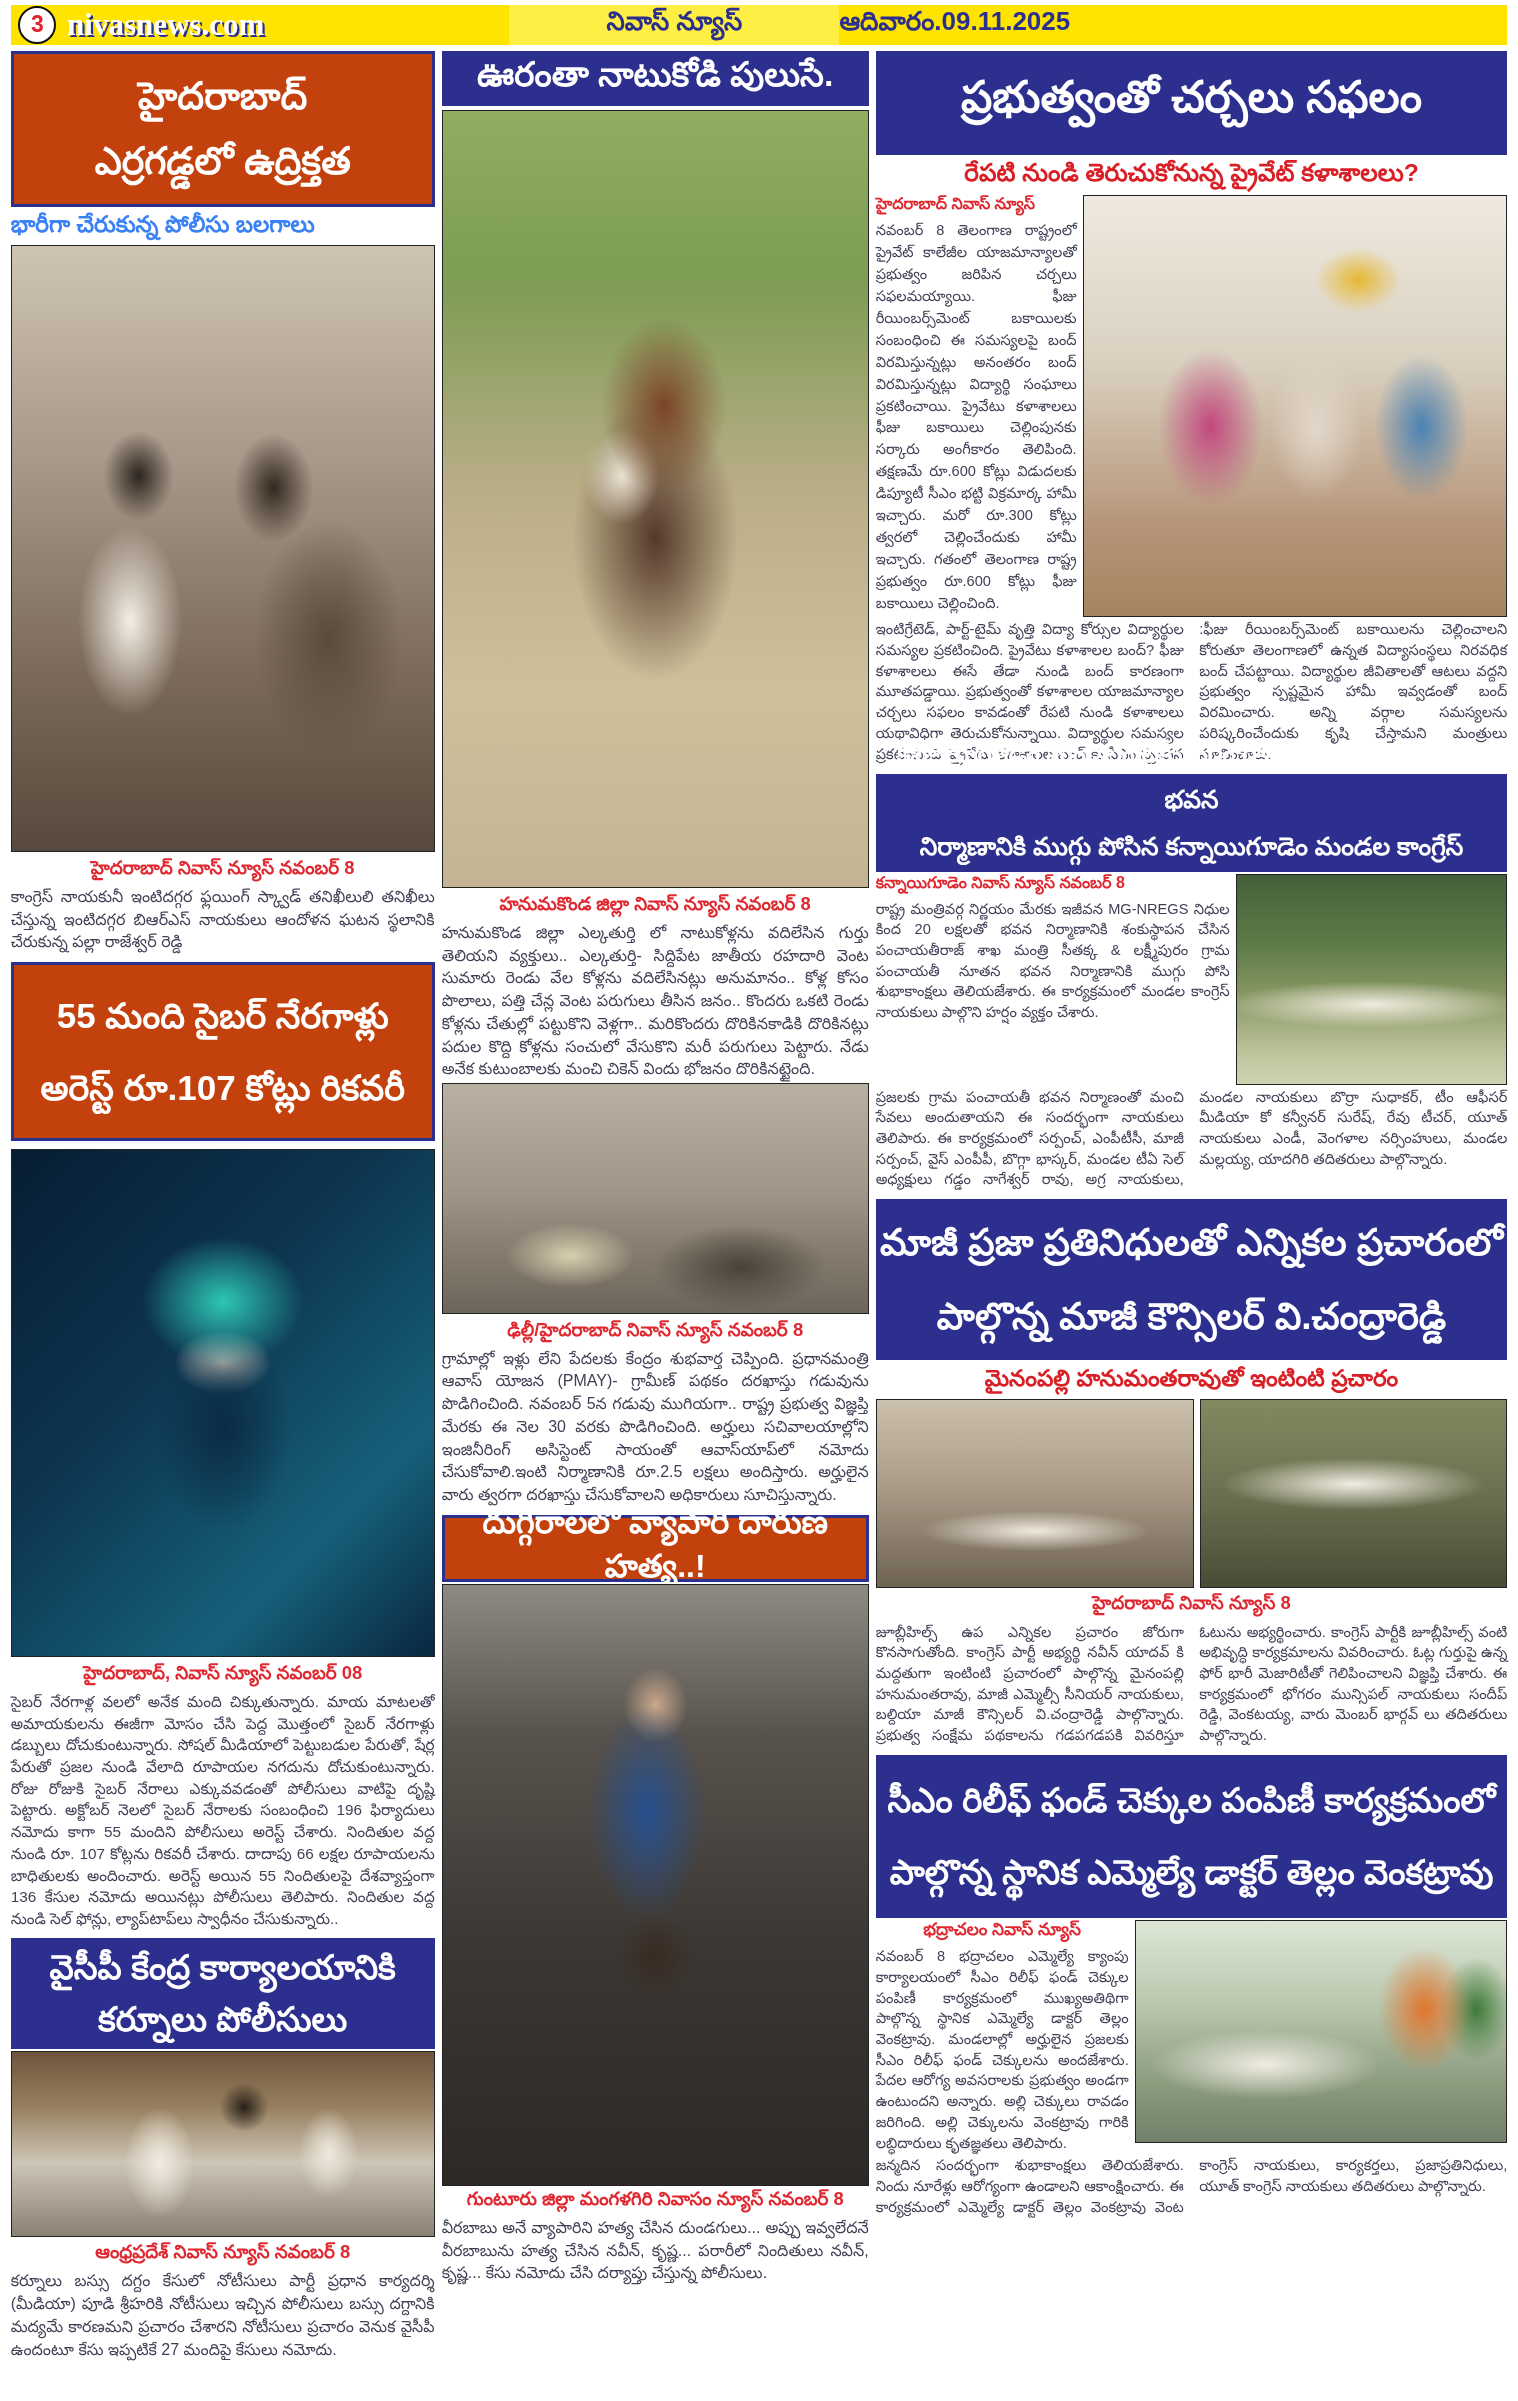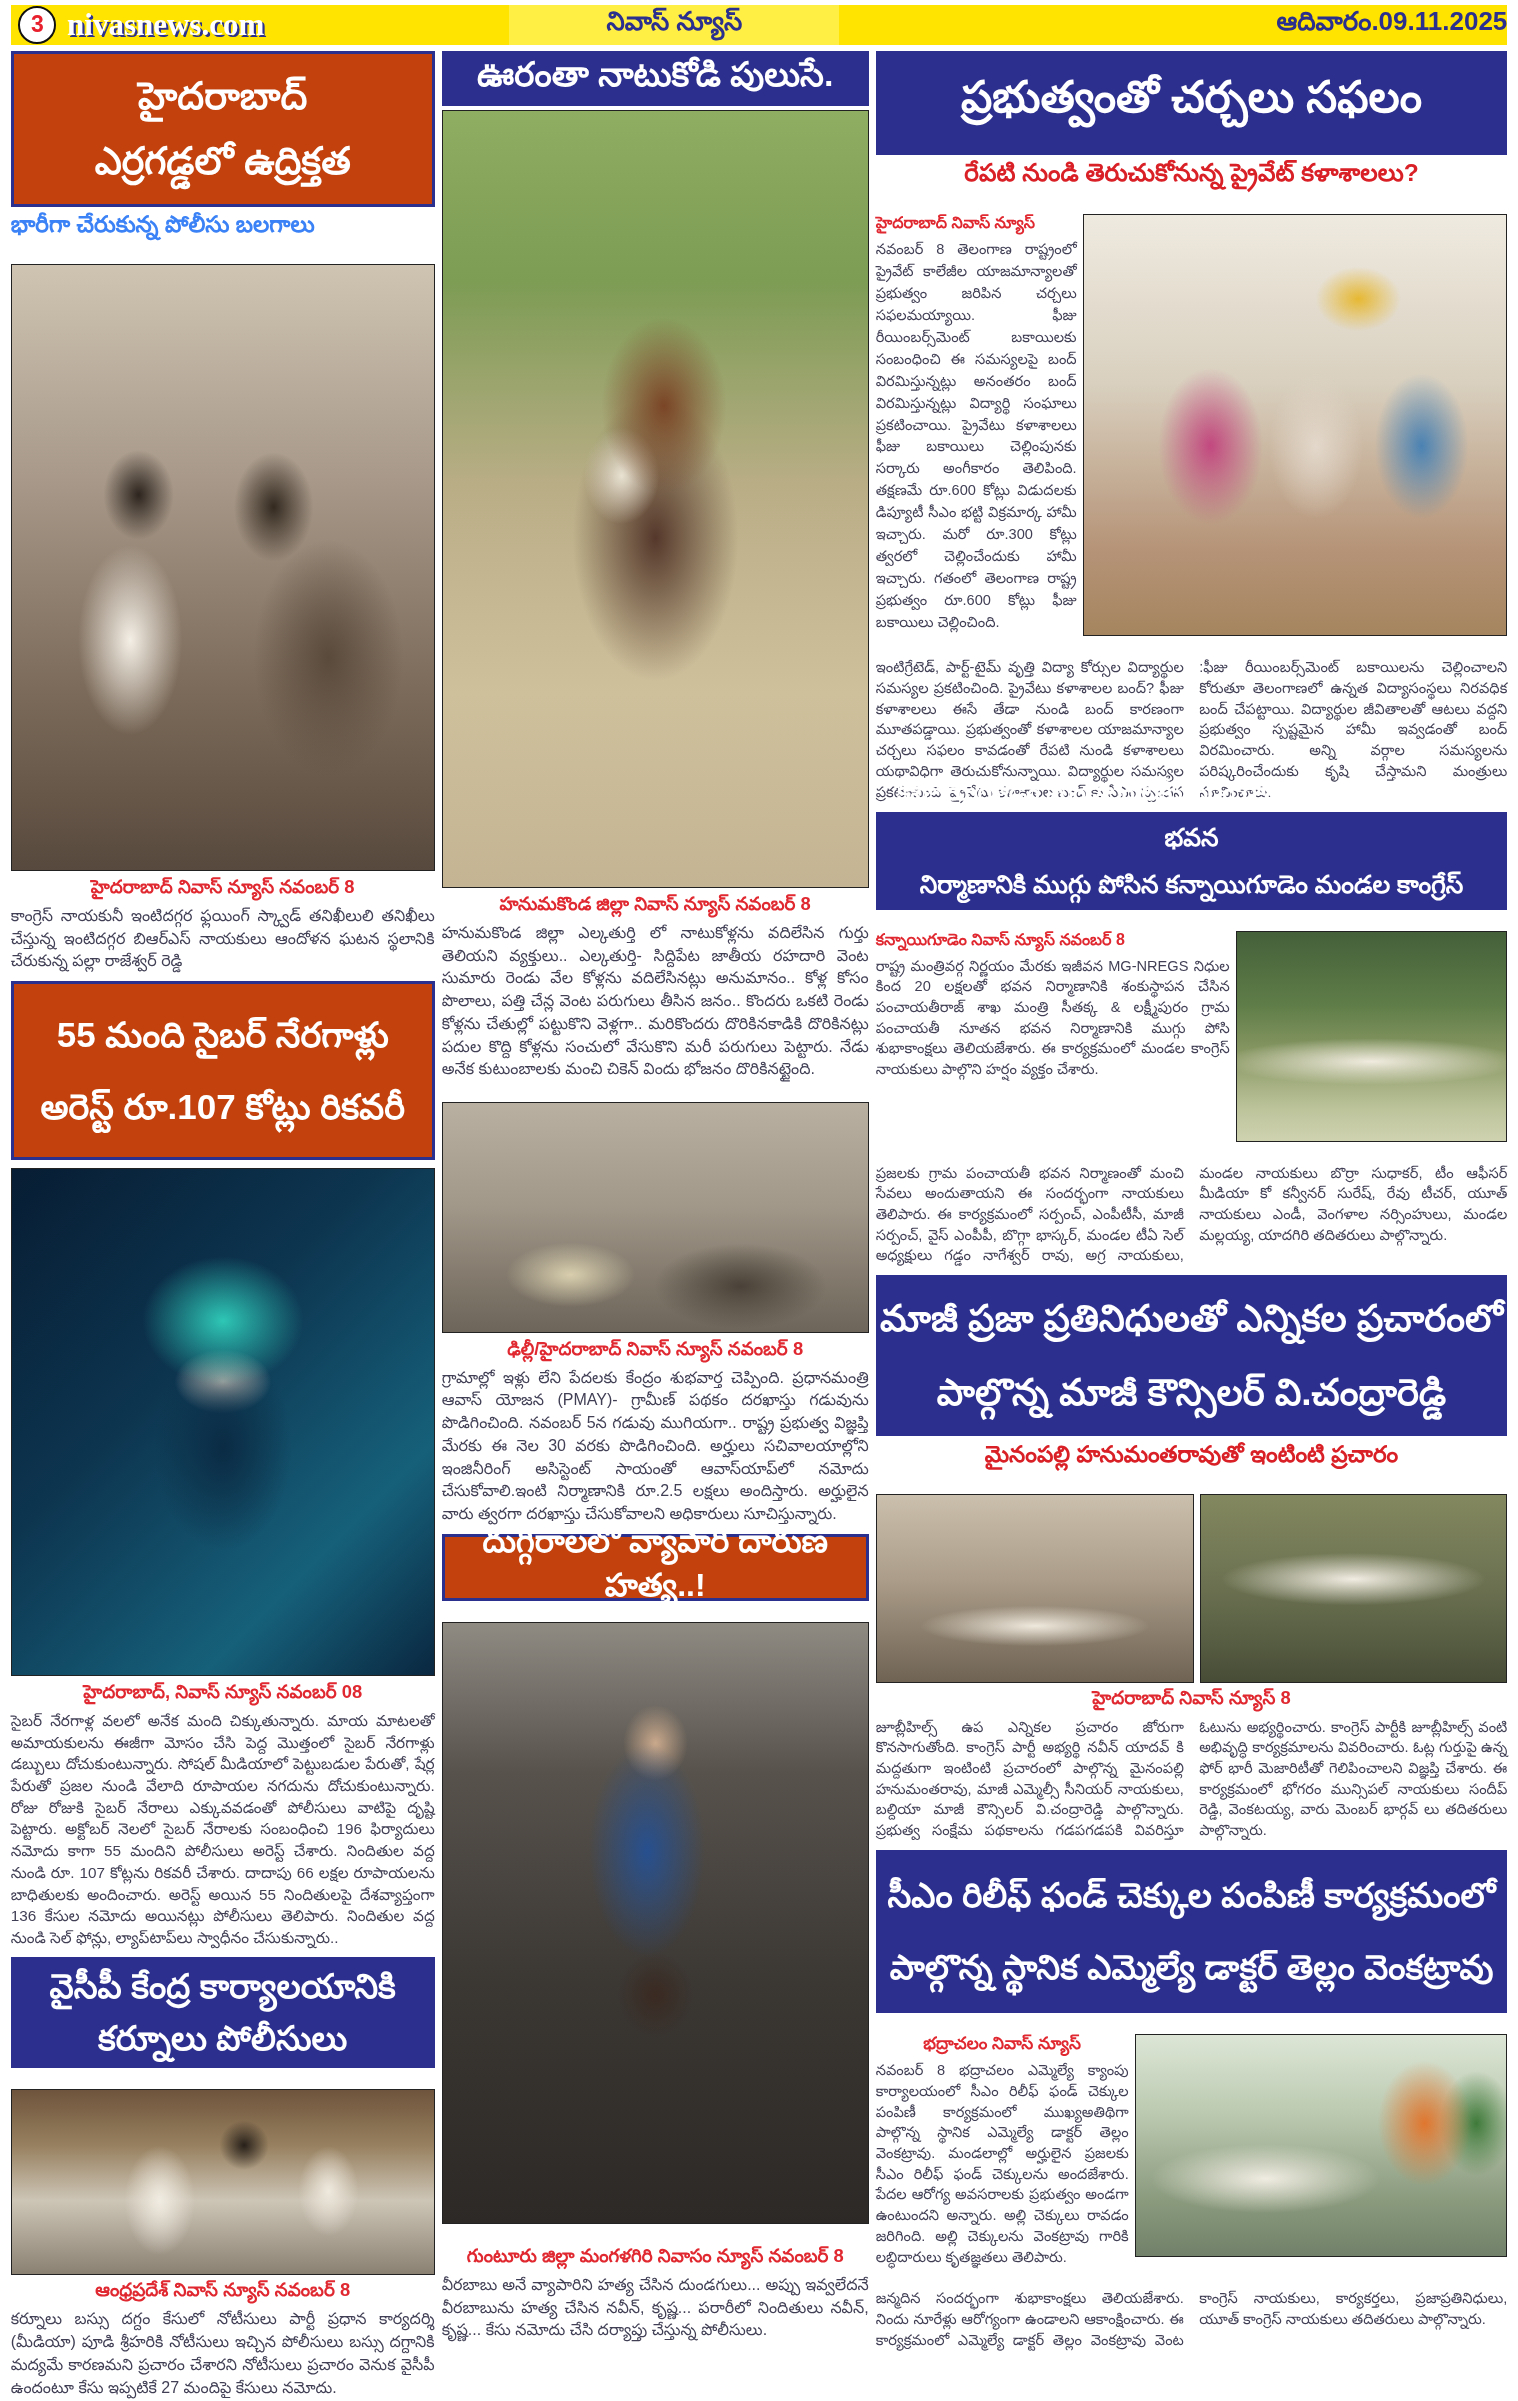--- a/index.html
+++ b/index.html
@@ -6,21 +6,21 @@
   .page{position:relative;width:1518px;height:2401px;overflow:hidden;background:#fff;
         font-family:"Liberation Sans",sans-serif;}
   
   .masthead{display:flex;align-items:stretch;height:40px;margin:4.6px 10.7px 6.1px 10.7px;background:#FFE400;}
   .mh-left{display:flex;align-items:center;gap:10.7px;padding-left:7.7px;width:491px;}
   .page-circle{width:34px;height:34px;border-radius:50%;background:#fff;border:2.3px solid #111;
         display:flex;align-items:center;justify-content:center;font-weight:bold;font-size:23px;color:#E8202D;}
   .site{font-size:31px;font-weight:bold;color:#fff;text-shadow:2.3px 2.3px 0 #2B2F8E;font-family:"Liberation Serif",serif;}
   .mh-mid{flex:0 0 330px;background:#FFEF45;display:flex;align-items:center;justify-content:center;}
   .mh-title{font-size:26px;font-weight:bold;color:#2B2F8E;}
-  .mh-right{flex:1;display:flex;align-items:center;justify-content:flex-end;}
+  .mh-right{flex:1;display:flex;align-items:center;justify-content:flex-start;}
   .mh-date{font-size:26px;font-weight:bold;color:#2B2F8E;}
   
   .cols{display:flex;gap:7px;padding:0 10.7px;}
   .col{display:flex;flex-direction:column;}
   .col-l{width:424px;}
   .col-m{width:427px;}
   .col-r{flex:1;}
   
   .banner{display:flex;flex-direction:column;align-items:center;justify-content:center;
           text-align:center;color:#fff;font-weight:bold;}
@@ -28,21 +28,21 @@
   .banner-navy{background:#2D2F8F;}
   .sub-blue{color:#3b82f6;font-weight:bold;text-align:left;}
   .sub-red{color:#D92027;font-weight:bold;text-align:center;}
   .caption{color:#E02830;font-weight:bold;text-align:center;font-size:18.4px;}
   .body{color:#403f55;font-size:16px;line-height:1.42;text-align:justify;}
   .body-2col{column-count:2;column-gap:15.3px;}
   .photo{position:relative;overflow:hidden;border:0.8px solid #222;}
   .row{display:flex;gap:6.1px;}
   .side{display:flex;flex-direction:column;}
   
-  .mt4{margin-top:3.1px;}.mt6{margin-top:4.6px;}.mt8{margin-top:21px;}.mt10{margin-top:8px;}
+  .mt4{margin-top:3.1px;}.mt6{margin-top:4.6px;}.mt8{margin-top:2px;}.mt10{margin-top:8px;}
   .mt12{margin-top:9.2px;}
 </style>
 </head>
 <body>
 
 <div class="page">
 
   <div class="masthead">
     <div class="mh-left">
       <div class="page-circle">3</div>

